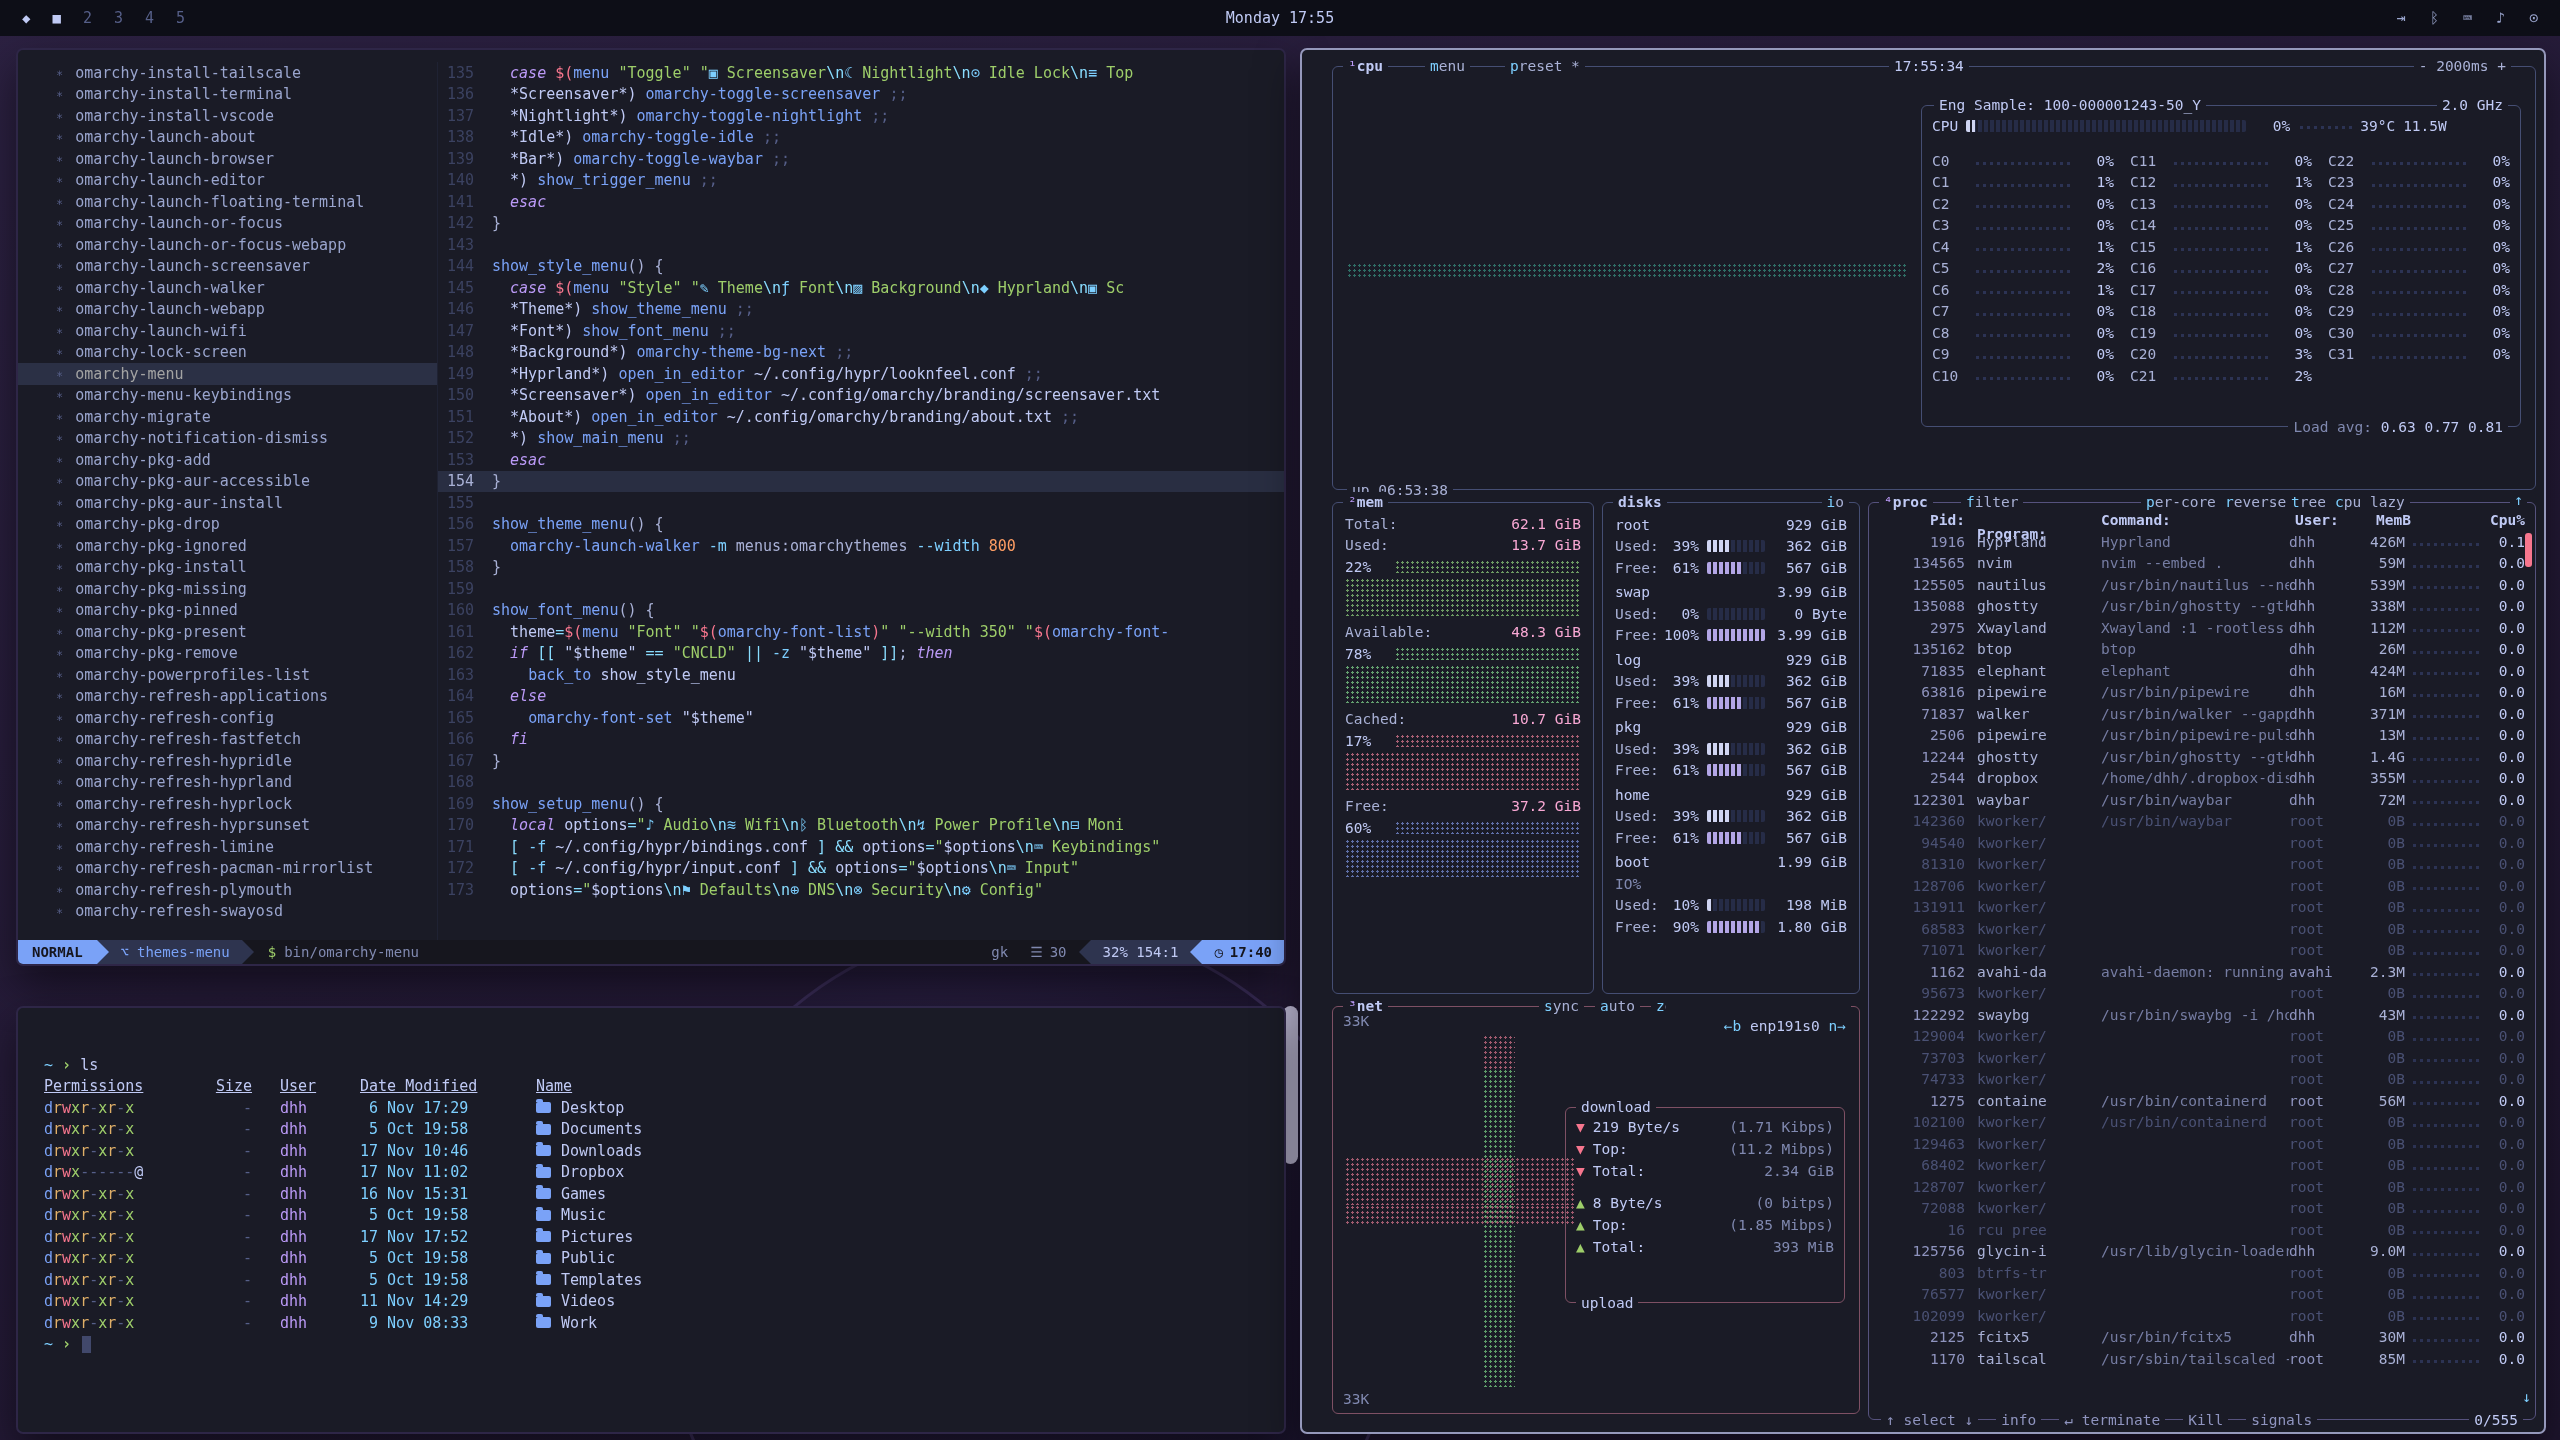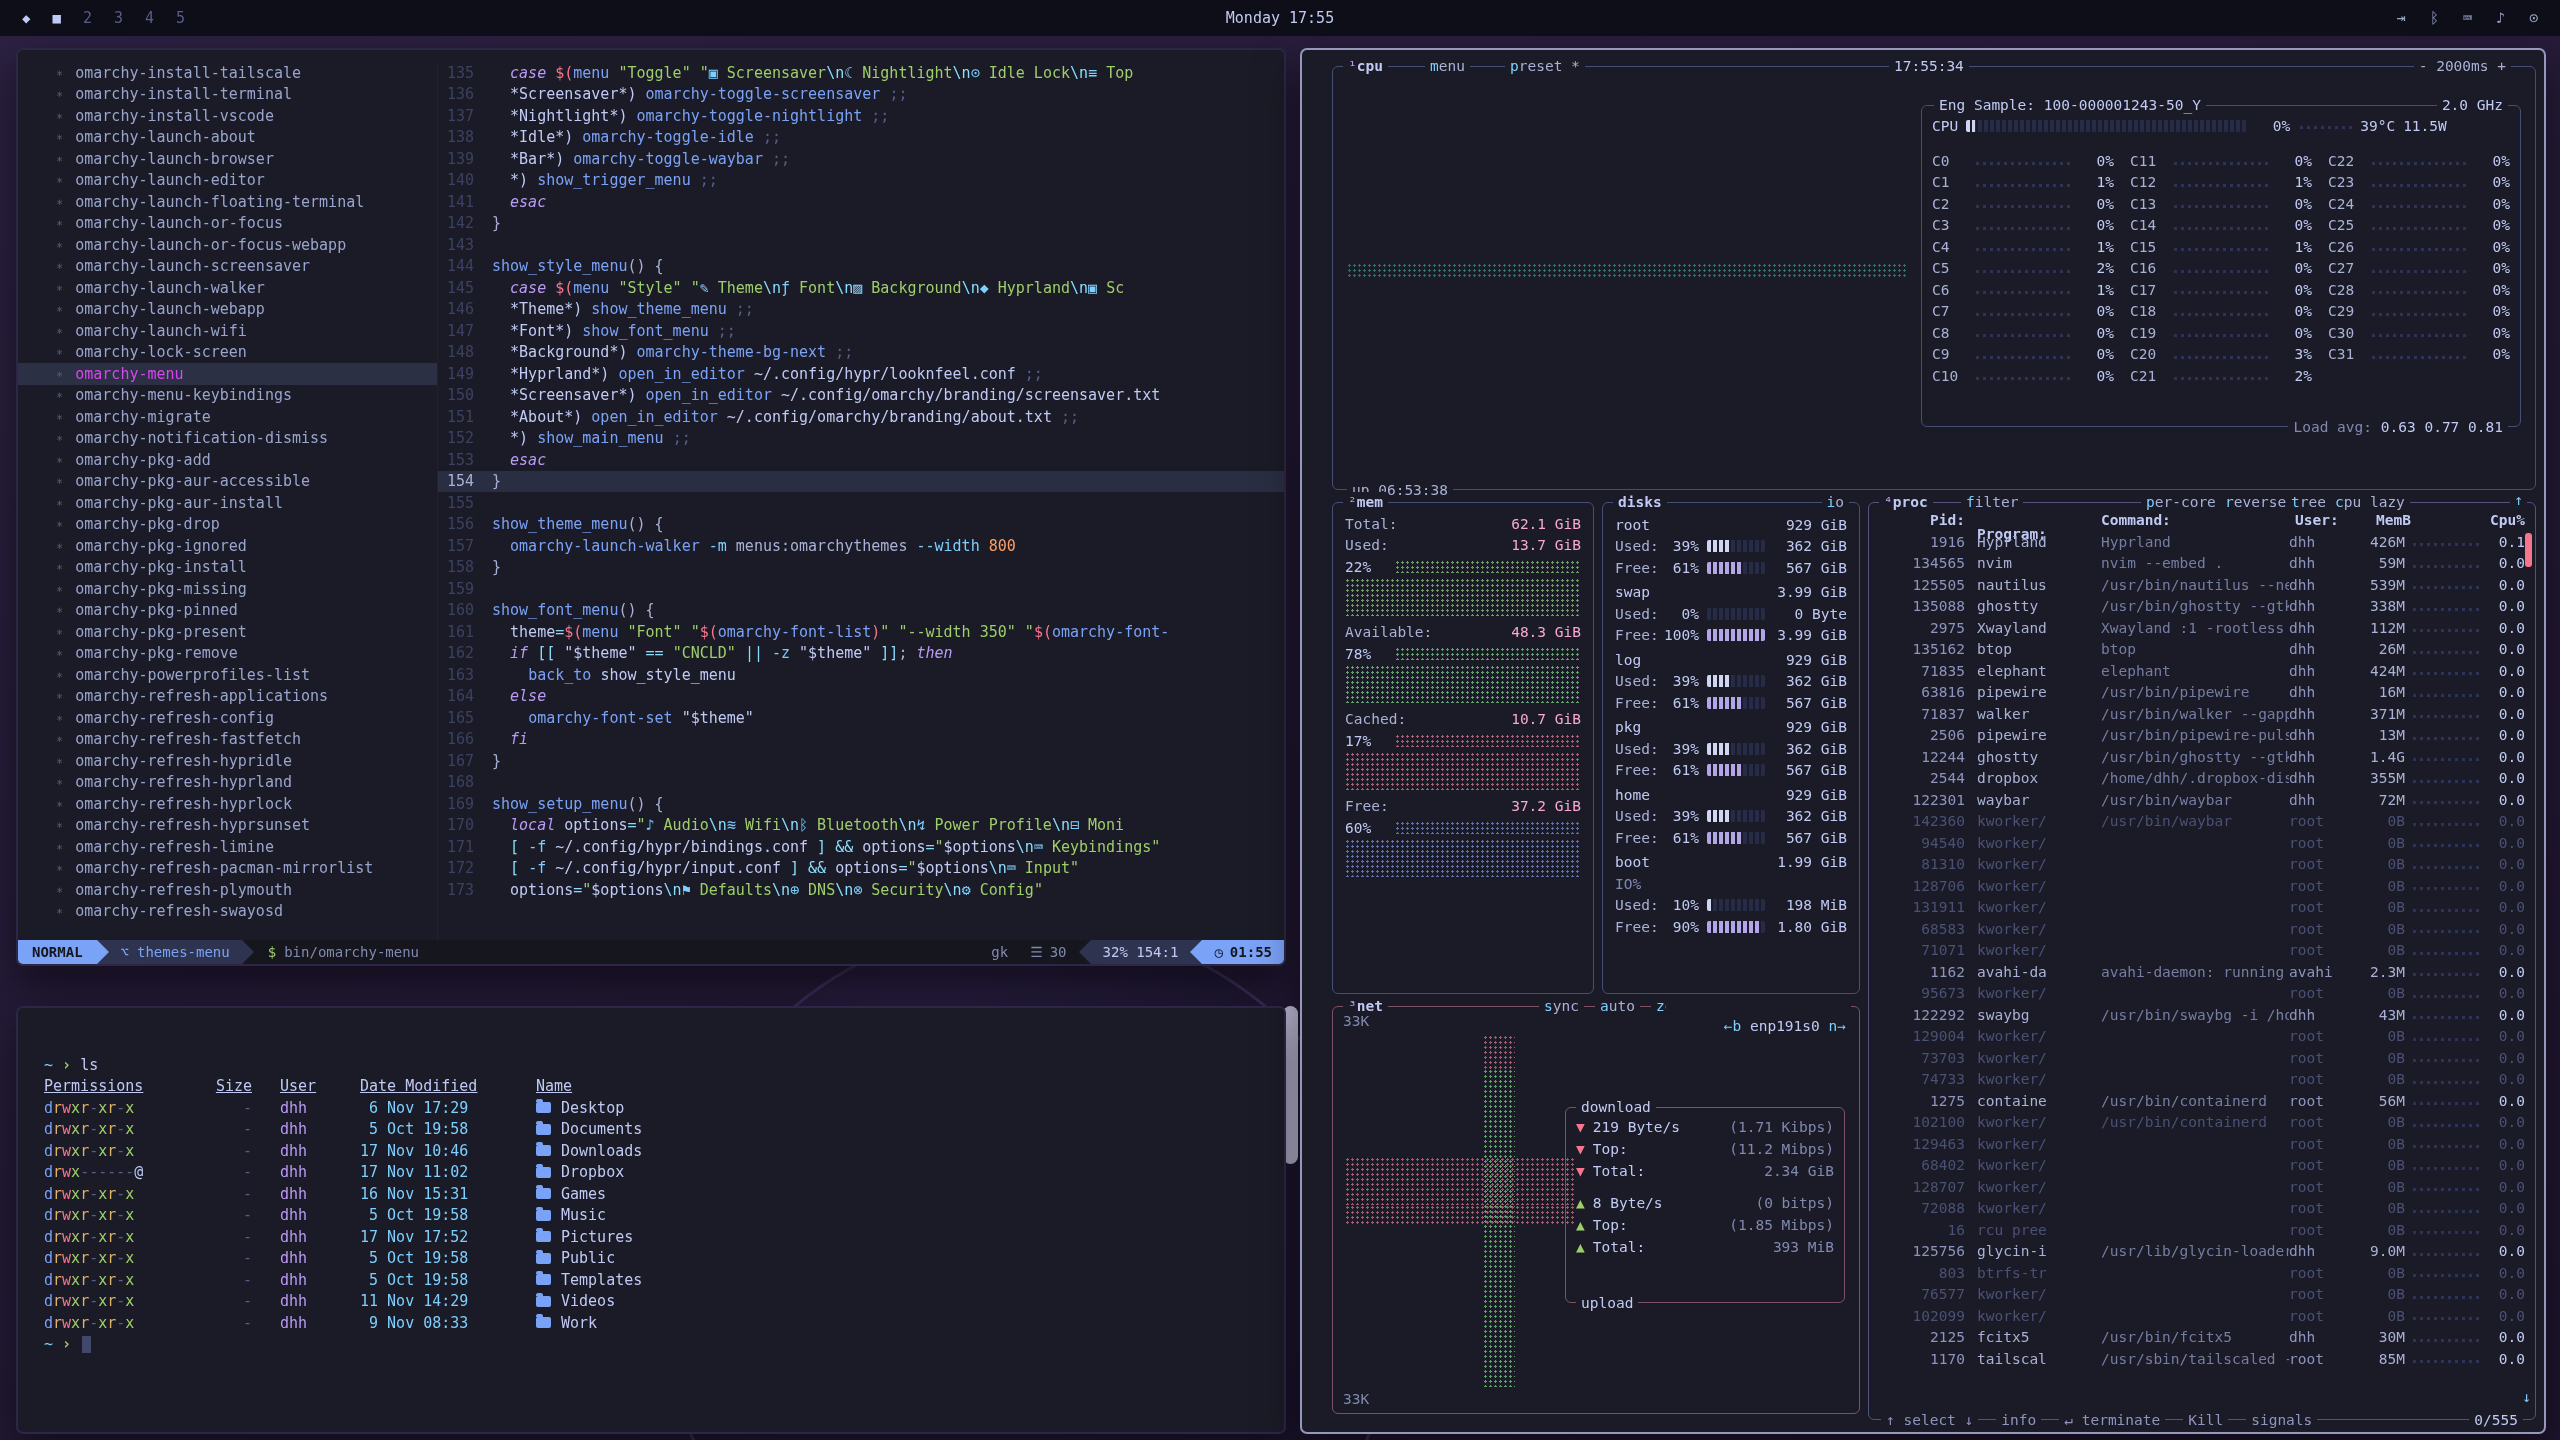--- a/index.html
+++ b/index.html
@@ -25,21 +25,21 @@
   .win-editor{left:16px;top:48px;width:1270px;height:918px;border:2px solid #2e2647;}
   .win-term{left:16px;top:1006px;width:1270px;height:428px;border:2px solid #2e2647;}
   .win-btop{left:1300px;top:48px;width:1246px;height:1386px;border:2px solid #9598bb;}
   
   .ed-body{display:flex;height:894px;padding-top:12px;overflow:hidden;font-size:15px;color:#a9b1d6;}
   .filepane{width:420px;flex:none;border-right:1px solid #1f2233;overflow:hidden;}
   .file-row{height:21.5px;display:flex;align-items:center;padding-left:38px;white-space:pre;}
   .ficon{color:#565f89;margin-right:12px;font-size:12px;}
   .fname{color:#9aa5ce;}
   .file-row.active{background:#2b3045;}
-  .file-row.active .fname{color:#d946ef;}
+  .file-row.active .fname{color:#a3a3a3;}
   .codepane{flex:1;overflow:hidden;}
   .code-line{height:21.5px;display:flex;white-space:pre;align-items:center;}
   .lnum{width:54px;flex:none;text-align:right;padding-right:18px;color:#3b4261;}
   .code-line.cur{background:#292e42;}
   .code-line.cur .lnum{color:#a9b1d6;}
   .ltext{white-space:pre;}
   .tk-kw{color:#bb9af7;font-style:italic;}
   .tk-fn{color:#7aa2f7;}
   .tk-st{color:#9ece6a;}
   .tk-ic{color:#7dcfff;}
@@ -321,21 +321,21 @@
     <span class="sl-keys">gk</span>
     <span class="sl-stat">
       <span>☰</span>
       <span>30</span>
     </span>
     <span class="tr t-bg-branch"></span>
     <span class="sl-pos">32% 154:1</span>
     <span class="tr t-branch-blue"></span>
     <span class="sl-time">
       <span class="cicon">◷</span>
-      <span>01:55</span>
+      <span>17:40</span>
     </span>
   </footer>
 </section>
 
 <section class="win win-term">
   <div class="term-body">
       <div class="tline"><span class="t-path">~</span><span class="t-arrow"> › </span><span class="t-cmd">ls</span></div>
       <div class="tline thead"><span class="col-perm"><span>Permissions</span></span><span class="col-size"><span>Size</span></span><span class="col-user"><span>User</span></span><span class="col-date"><span>Date Modified</span></span><span class="col-name"><span>Name</span></span></div>
       <div class="tline"><span class="col-perm"><span class="pd">d</span><span class="pr">r</span><span class="pw">w</span><span class="px">x</span><span class="pr">r</span><span class="pn">-</span><span class="px">x</span><span class="pr">r</span><span class="pn">-</span><span class="px">x</span></span><span class="col-size t-size">-</span><span class="col-user t-user">dhh</span><span class="col-date t-date"> 6 Nov 17:29</span><span class="col-name"><span class="folder"></span><span class="t-name">Desktop</span></span></div>
       <div class="tline"><span class="col-perm"><span class="pd">d</span><span class="pr">r</span><span class="pw">w</span><span class="px">x</span><span class="pr">r</span><span class="pn">-</span><span class="px">x</span><span class="pr">r</span><span class="pn">-</span><span class="px">x</span></span><span class="col-size t-size">-</span><span class="col-user t-user">dhh</span><span class="col-date t-date"> 5 Oct 19:58</span><span class="col-name"><span class="folder"></span><span class="t-name">Documents</span></span></div>

